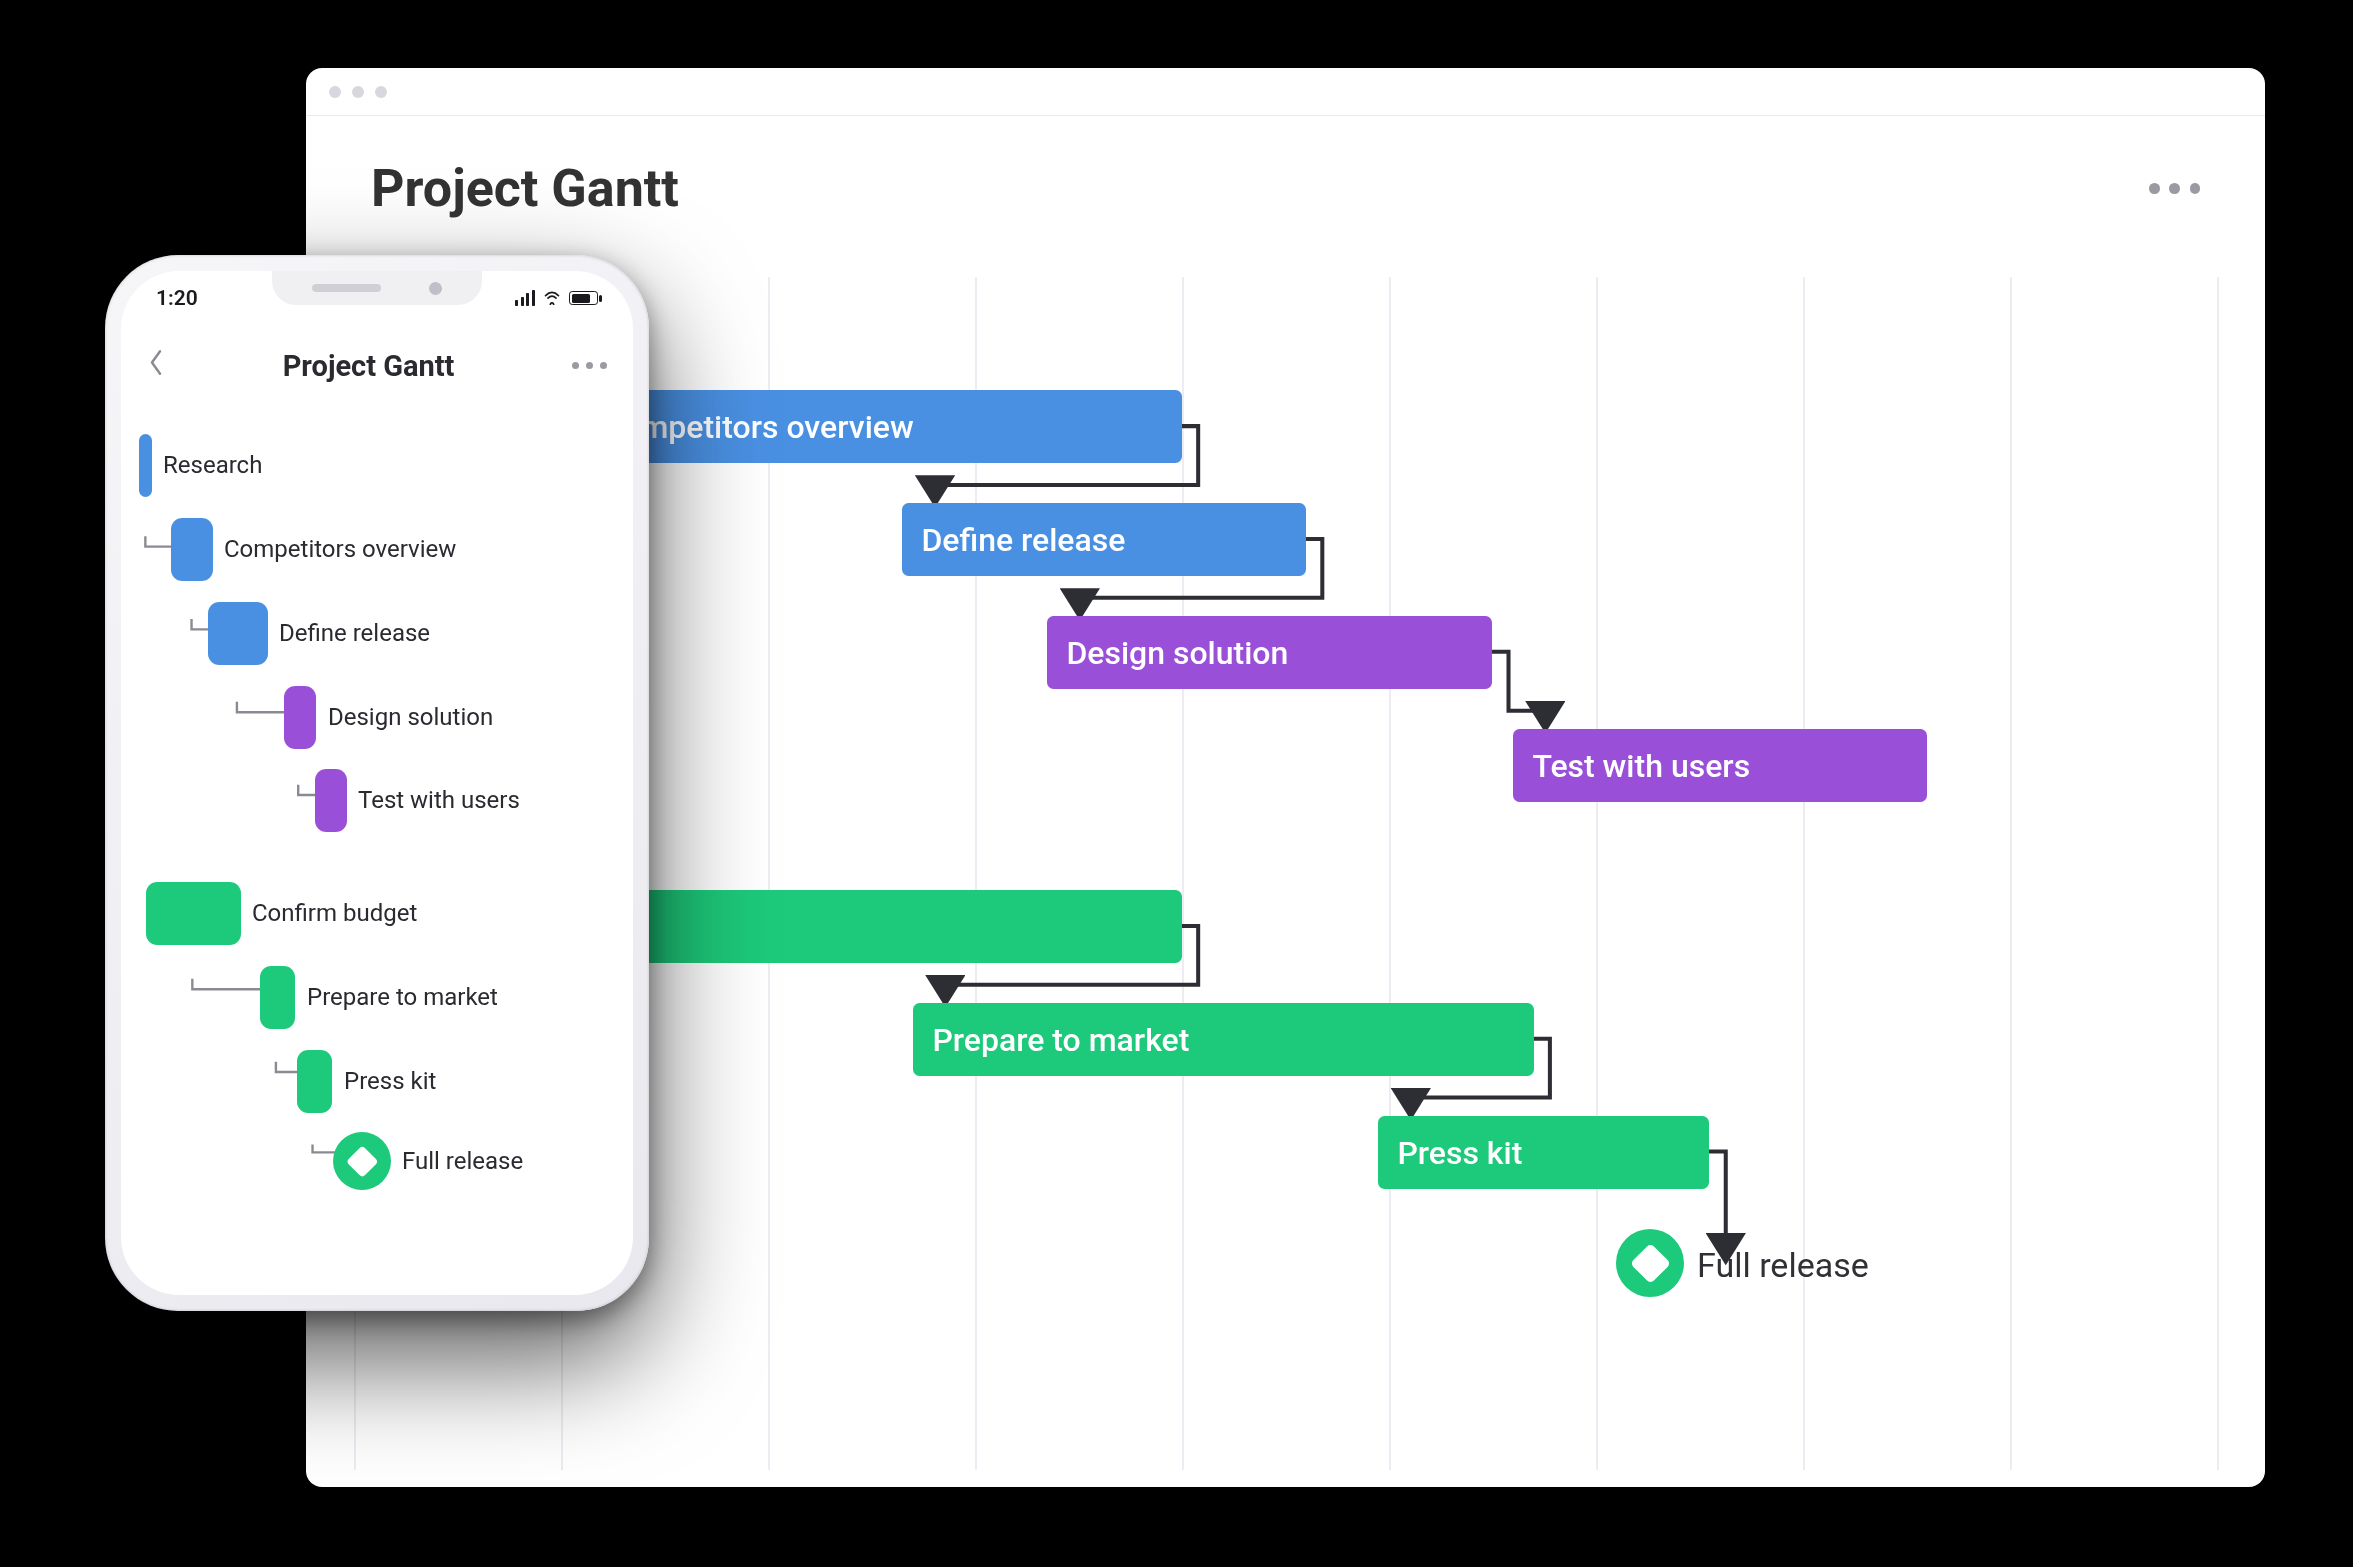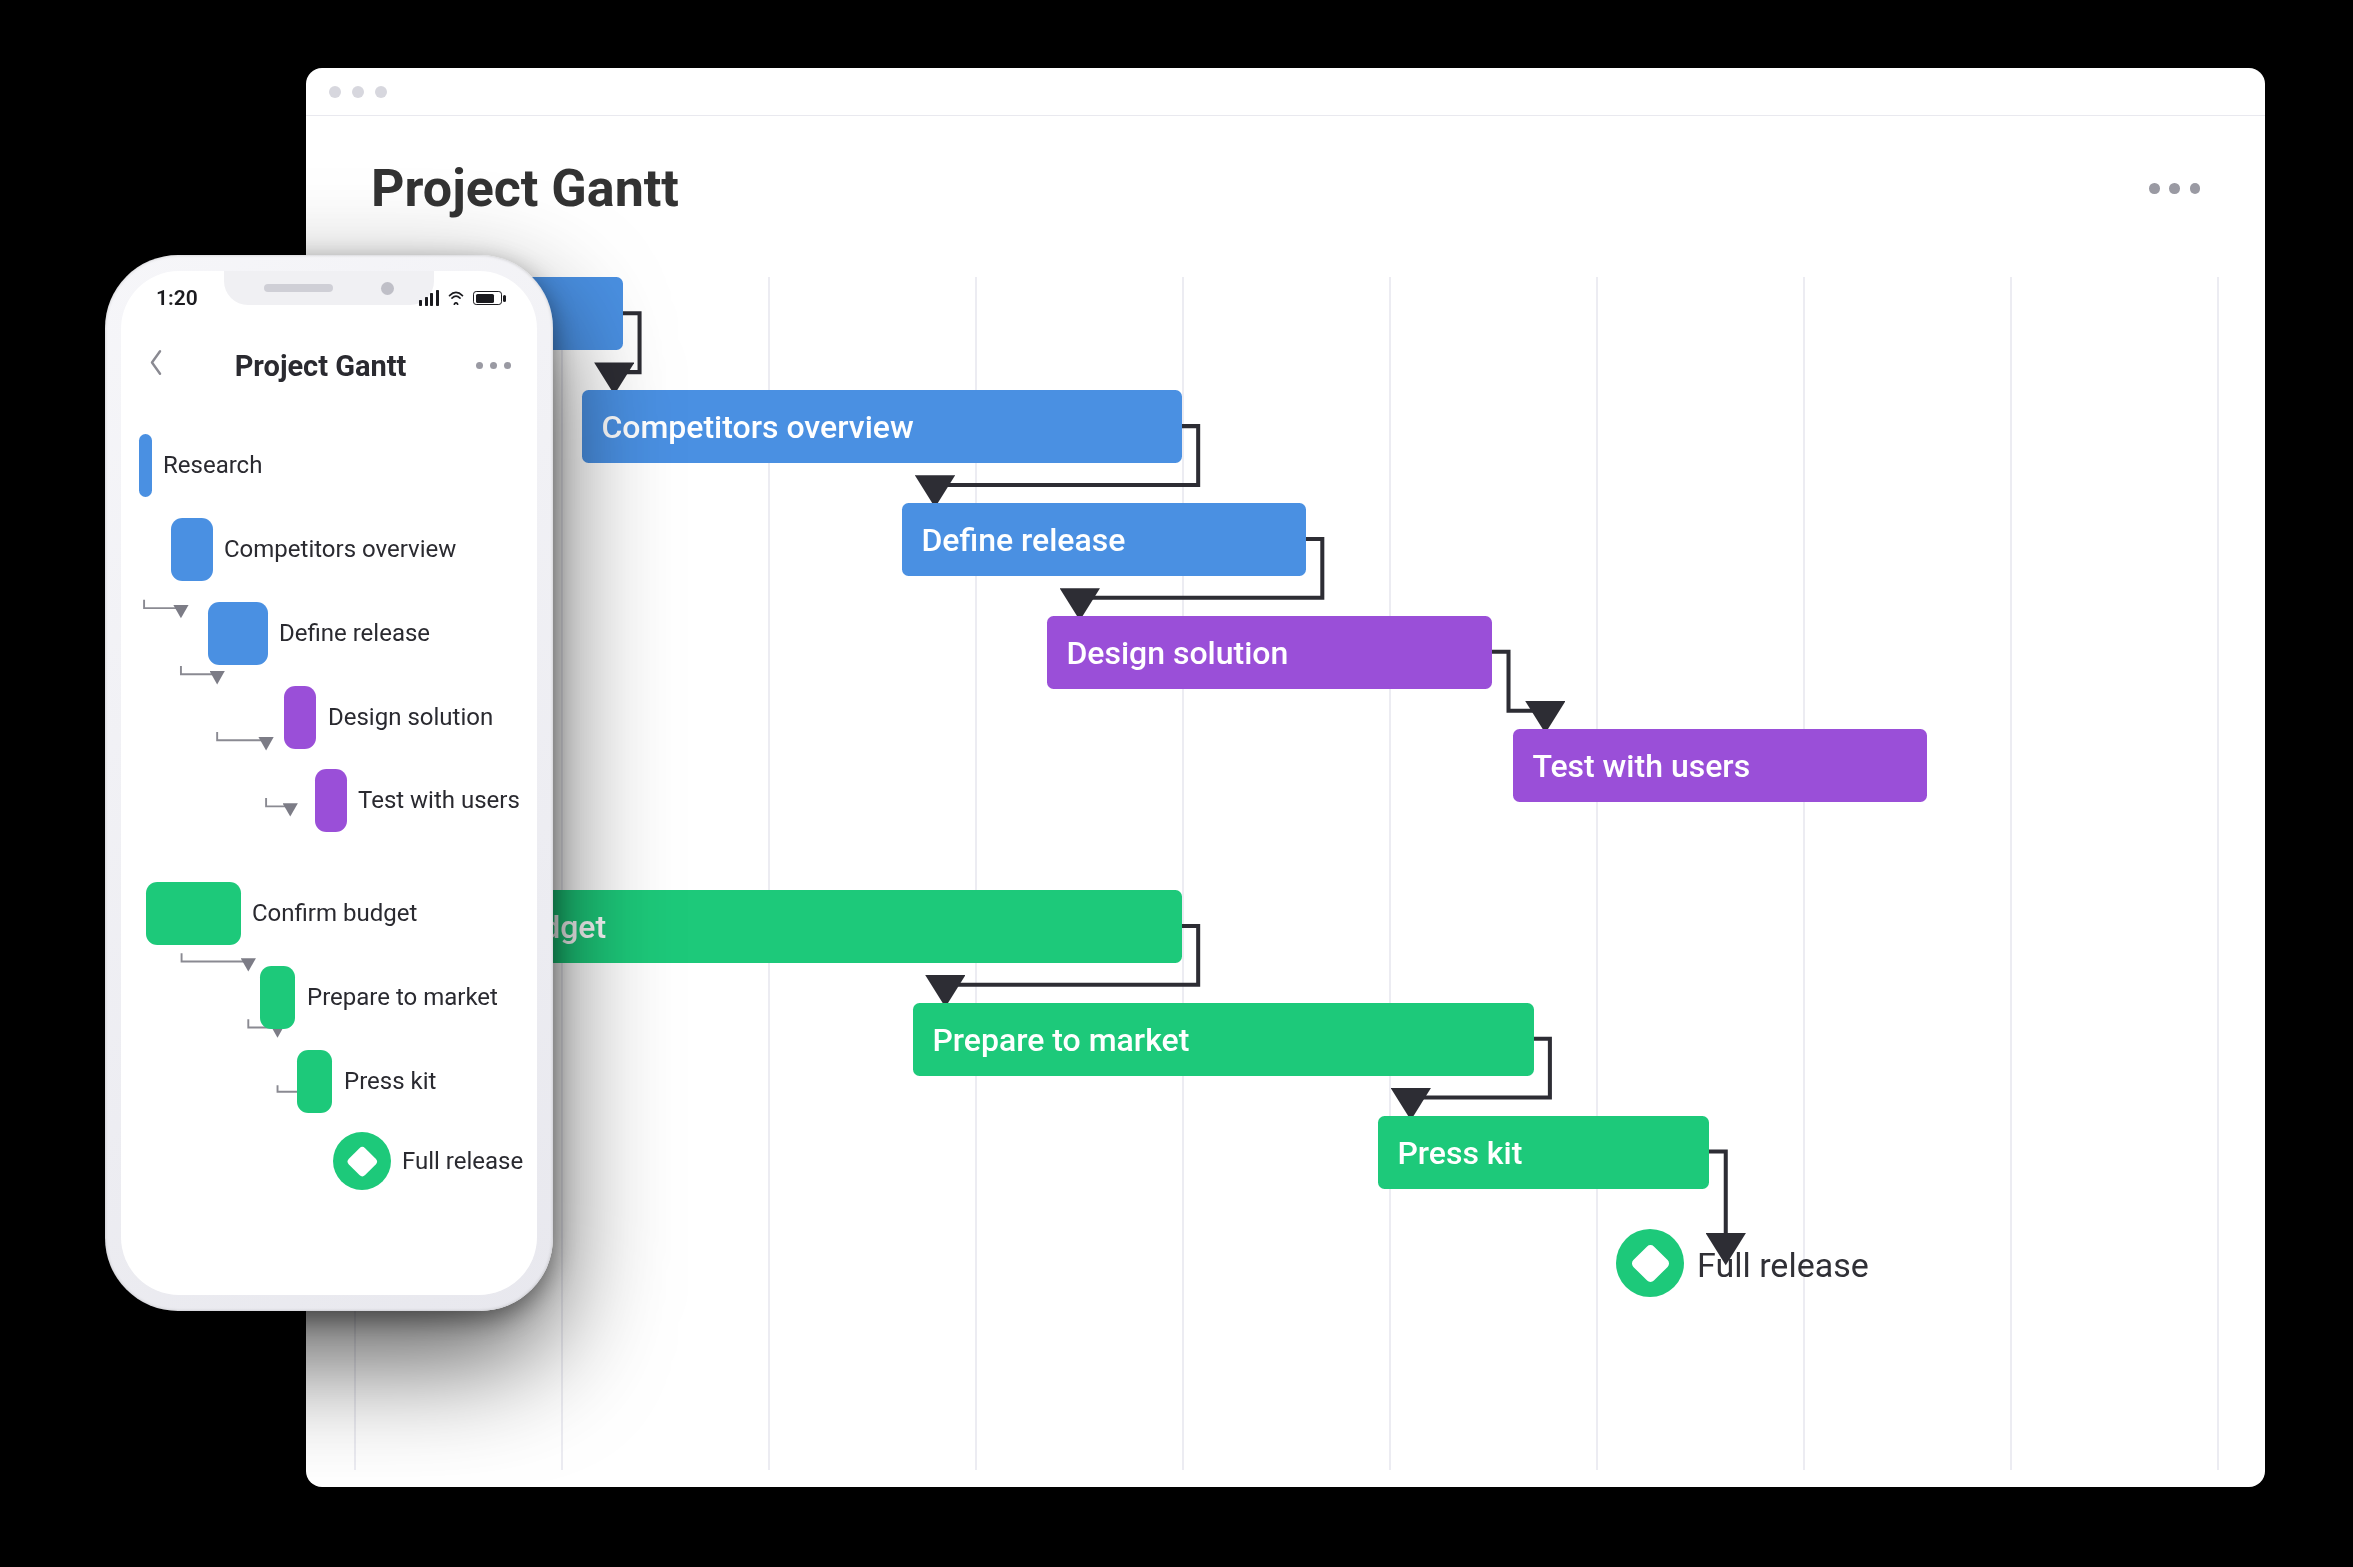--- a/index.html
+++ b/index.html
@@ -80,21 +80,21 @@
     position:absolute;color:#303036;font-size:34px;font-weight:400;white-space:nowrap;
   }
 
   
   .arrows{position:absolute;inset:0;pointer-events:none;}
 
   
   .phone{
     position:absolute;
     left:105px; top:255px;
-    width:448px; height:1056px;
+    width:544px; height:1056px;
     border-radius:73px;
     background:linear-gradient(145deg,#f6f6f9,#e8e8ee);
     box-shadow:0 48px 113px rgba(0,0,0,.65),0 8px 24px rgba(0,0,0,.4),
                inset 0 0 3.2px rgba(0,0,0,.2);
     padding:16px;
   }
   .screen{
     position:relative;
     width:100%;height:100%;
     background:#fff;

